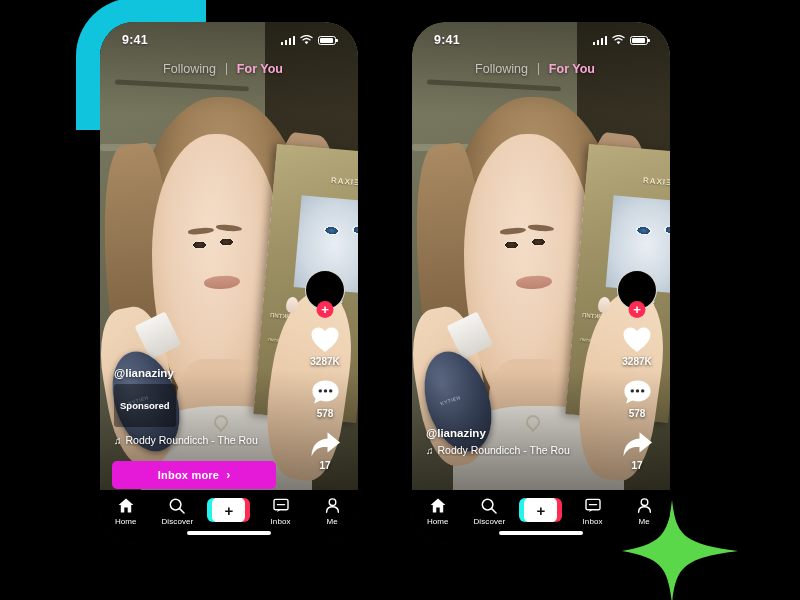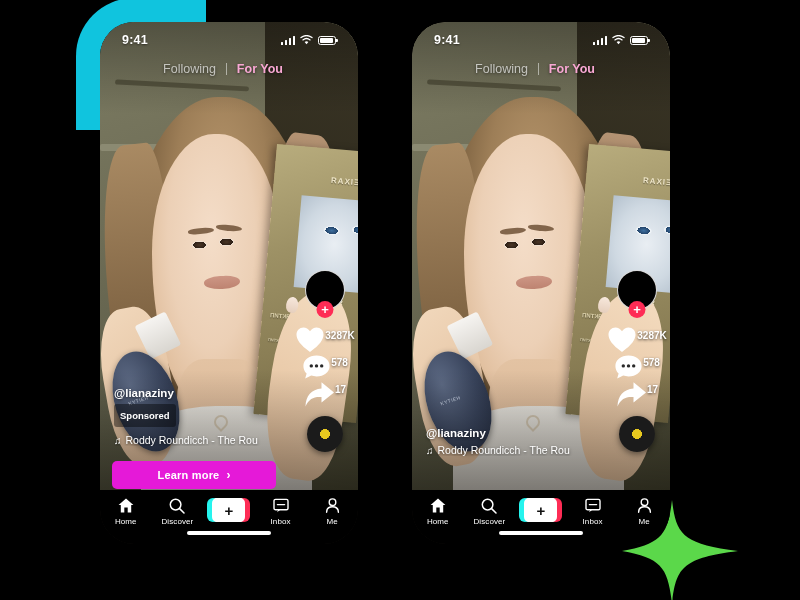--- a/index.html
+++ b/index.html
@@ -313,21 +313,21 @@
   }
 
   
   .rail {
     position:absolute;
     right: 8px; top: 248px;
     width: 50px;
     display:flex; flex-direction:column; align-items:center;
     z-index: 6;
   }
-  .rail-item { display:flex; flex-direction:row; align-items:center; }
+  .rail-item { display:flex; flex-direction:column; align-items:center; }
   .avatar-wrap { position:relative; width:40px; height:48px; margin-bottom:8px; }
   .avatar {
     width: 40px; height: 40px; border-radius: 50%;
     background: #000;
     border: 1.4px solid rgba(255,255,255,.85);
   }
   .follow-plus {
     position:absolute; left: 50%; bottom: 0; transform: translateX(-50%);
     width: 17px; height: 17px; border-radius:50%;
     background:#FE2C55;
@@ -361,21 +361,21 @@
     color:#fff; font-size:11.5px; font-weight:700;
     text-shadow: 0 1px 3px rgba(0,0,0,.6);
     margin-bottom: 5px;
     margin-top: 8px;
   }
   .sponsored {
     display:inline-block;
     background: rgba(0,0,0,.42);
     color: #fff;
     font-size: 9.5px; font-weight:700;
-    padding: 6px 6px;
+    padding: 16px 6px;
     border-radius: 3px;
     margin-bottom: 7px;
   }
   .music {
     display:flex; align-items:center; gap:4px;
     color:#fff; font-size:10.5px;
     text-shadow: 0 1px 3px rgba(0,0,0,.6);
     white-space: nowrap; overflow:hidden;
   }
   .note { font-size: 10px; }
@@ -554,21 +554,21 @@
       <div class="caption with-cta">
         <div class="handle">@lianaziny</div>
         <div class="sponsored">Sponsored</div>
         <div class="music">
           <span class="note">♫</span>
           <span>Roddy Roundicch - The Rou</span>
         </div>
       </div>
 
       <div class="cta">
-        <span class="cta-label">Learn more</span>
+        <span class="cta-label">Inbox more</span>
         <span class="cta-chev">›</span>
       </div>
 
       <div class="navbar">
         <div class="nav-item">
           <div class="nav-ico">
             <svg width="16" height="15" viewBox="0 0 16 15">
                 <path d="M8 0.6 L15.4 7 L13.2 7 L13.2 14.4 L9.7 14.4 L9.7 9.6 L6.3 9.6 L6.3 14.4 L2.8 14.4 L2.8 7 L0.6 7 Z" fill="#fff"></path>
               </svg>
           </div>

